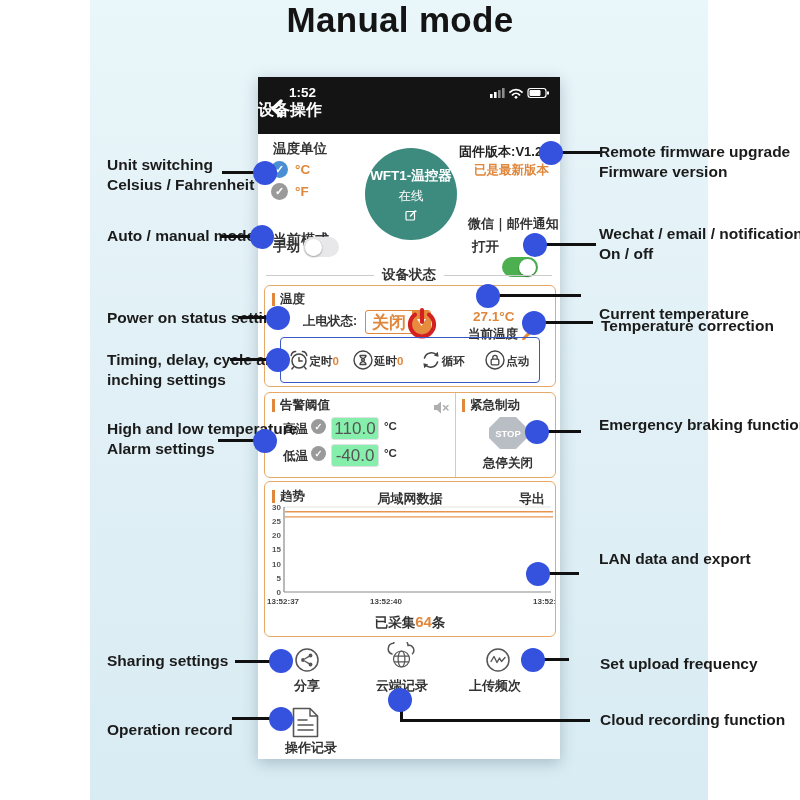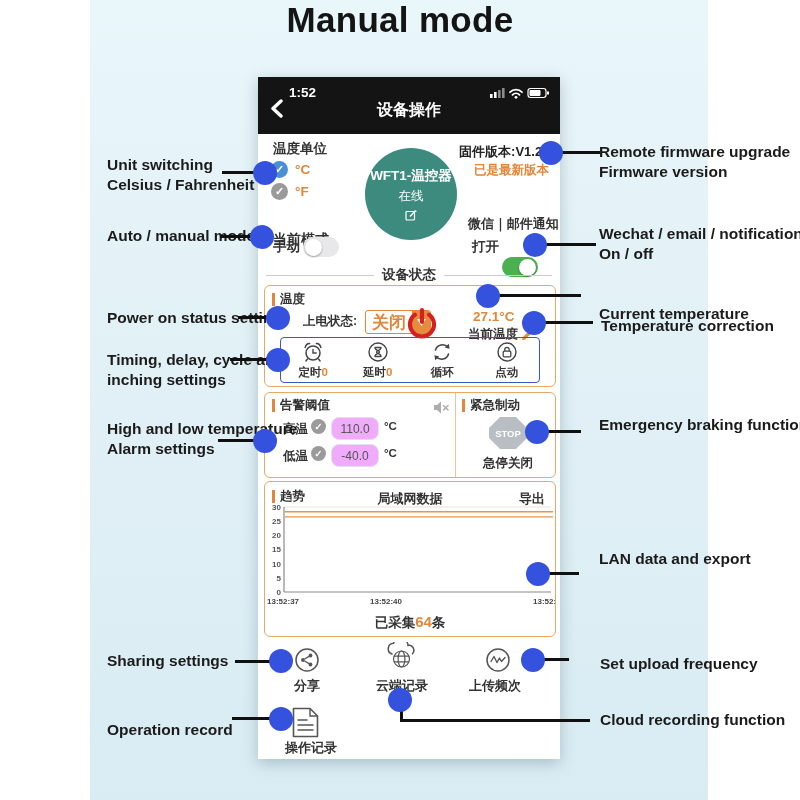--- a/index.html
+++ b/index.html
@@ -23,26 +23,26 @@
   .cline{position:absolute;background:#101010;height:3px;z-index:5;}
   .vline{position:absolute;background:#101010;width:3px;z-index:5;}
   .chk{width:17px;height:17px;border-radius:50%;color:#fff;font-size:11px;
        display:flex;align-items:center;justify-content:center;font-weight:700;}
   .chk.blue{background:#4a8fd4;} .chk.gray{background:#9a9a9a;}
   .toggle{width:36px;height:20px;border-radius:10px;position:relative;}
   .toggle .knob{position:absolute;top:1.5px;width:17px;height:17px;border-radius:50%;
        background:#fff;box-shadow:0 1px 2px rgba(0,0,0,.35);}
   .toggle.off{background:#e8e8ea;} .toggle.off .knob{left:2px;}
   .toggle.on{background:#4caf50;} .toggle.on .knob{right:2px;}
-  .tin{width:46px;height:21px;background:#f0abfc;border:1px solid #e2e2e6;border-radius:8px;
-       font-size:12px;color:#555;display:flex;align-items:center;justify-content:center;}
+  .tin{width:46px;height:21px;background:#86efac;border:1px solid #e2e2e6;border-radius:3px;
+       font-size:17px;color:#555;display:flex;align-items:center;justify-content:center;}
   .divider-row{display:flex;align-items:center;gap:8px;}
   .divider-row .ln{flex:1;height:1px;background:#ccc;}
   .timerbox{position:absolute;border:1.6px solid #3a57c8;border-radius:4px;display:flex;}
-  .titem{flex:1;display:flex;flex-direction:column;align-items:center;justify-content:center;}
+  .titem{flex:1;display:flex;flex-direction:row;align-items:center;justify-content:center;}
   .tlabel{font-size:11.5px;font-weight:700;color:#333;margin-top:2px;white-space:nowrap;}
   .alabel{font-size:13px;font-weight:700;color:#333;text-align:center;white-space:nowrap;}
   .circle-dev{position:absolute;left:107px;top:71px;width:92px;height:92px;border-radius:50%;
        background:#3d8b7f;color:#fff;display:flex;flex-direction:column;align-items:center;
        justify-content:center;text-align:center;}
 </style>
 </head>
 <body>
 
 <div class="abs panel"></div>
@@ -67,21 +67,21 @@
       </g>
       <g>
         <rect x="38" y="2.5" width="18" height="9" rx="2.4" fill="none" stroke="#fff" stroke-width="1.2"></rect>
         <rect x="39.5" y="4" width="11" height="6" rx="1.2" fill="#fff"></rect>
         <rect x="57" y="5.2" width="2" height="3.6" rx="1" fill="#fff"></rect>
       </g>
     </svg>
     <svg class="abs" style="left:12px;top:22px;" width="13" height="19" viewBox="0 0 13 19">
       <polyline points="11,2 3,9.5 11,17" fill="none" stroke="#fff" stroke-width="3.4" stroke-linecap="round" stroke-linejoin="round"></polyline>
     </svg>
-    <div class="abs" style="left:0;right:0;top:23px;text-align:center;font-size:16px;font-weight:700;">设备操作</div>
+    <div class="abs" style="left:0;right:0;top:23px;text-align:left;font-size:16px;font-weight:700;">设备操作</div>
   </div>
 
   <div class="abs cn" style="left:15px;top:63px;font-size:13.5px;">温度单位</div>
   <div class="abs chk blue" style="left:13px;top:84px;">✓</div>
   <div class="abs cn orange" style="left:37px;top:85px;font-size:13.5px;">°C</div>
   <div class="abs chk gray" style="left:13px;top:106px;">✓</div>
   <div class="abs cn orange" style="left:37px;top:107px;font-size:13.5px;">°F</div>
 
   <div class="circle-dev">
     <div style="font-size:13.5px;font-weight:700;">WFT1-温控器</div>

